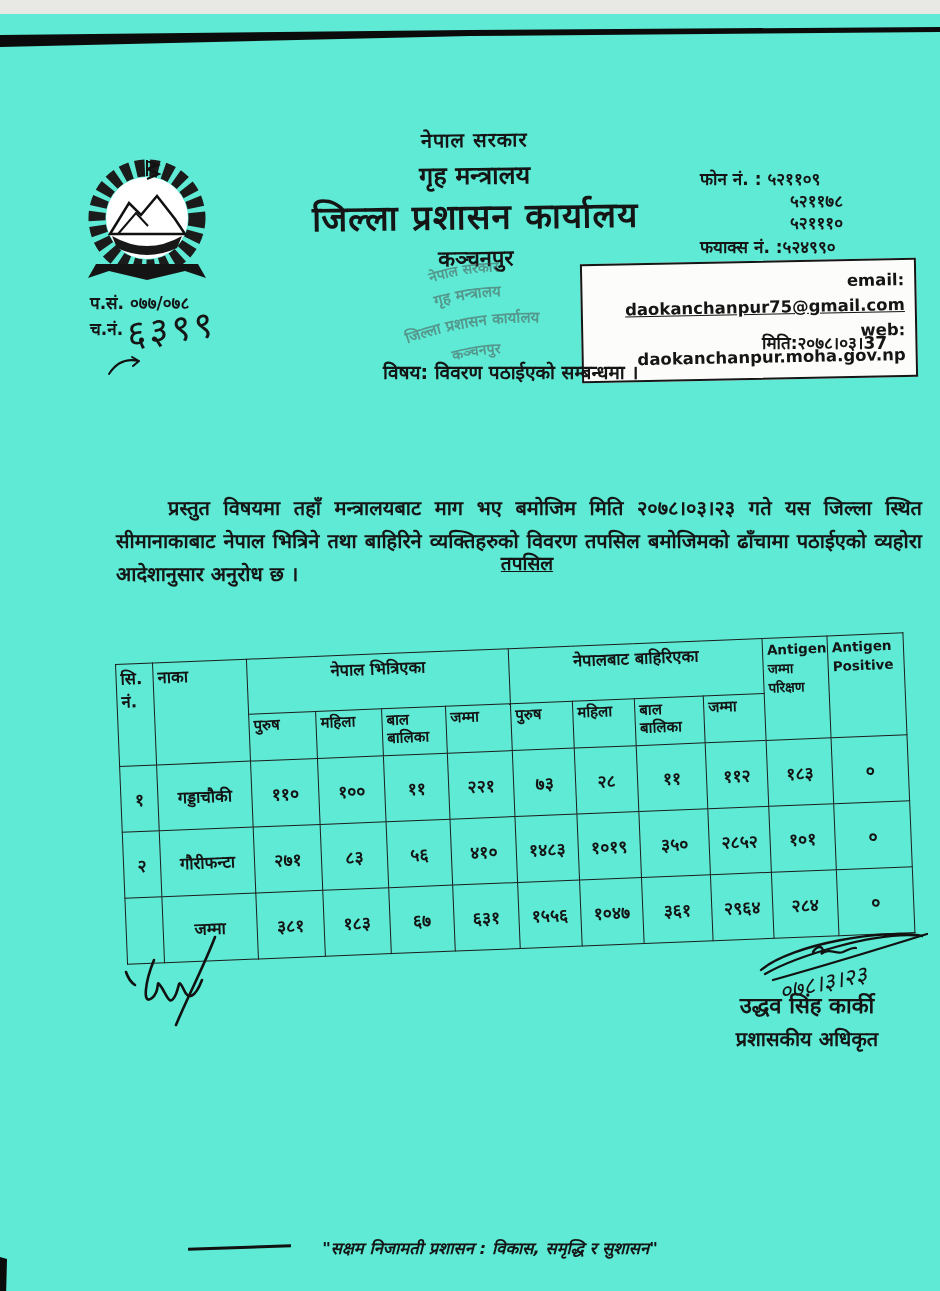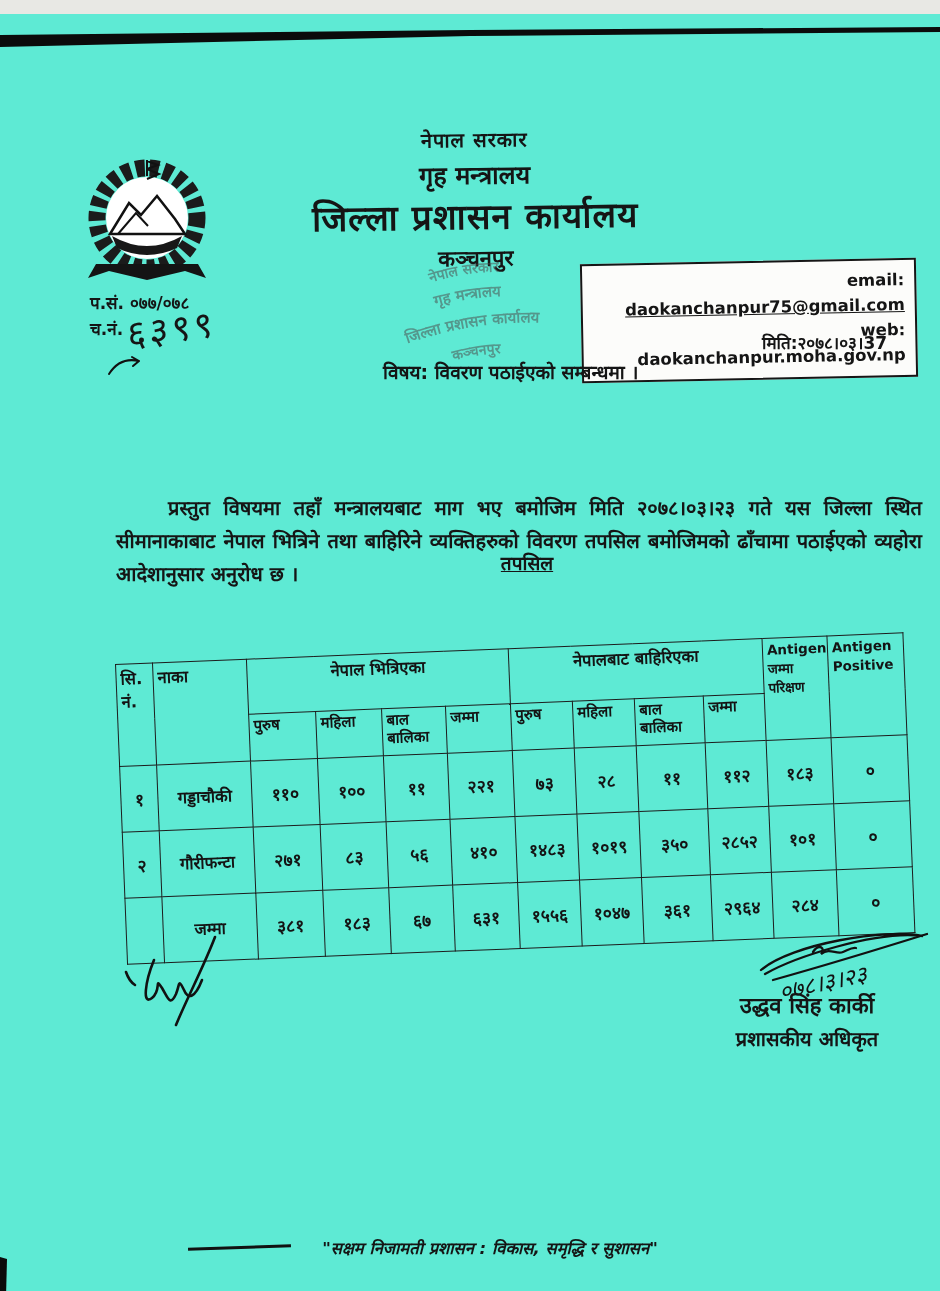--- a/index.html
+++ b/index.html
@@ -105,20 +105,26 @@
       <path id="arc4" d="M 72,126 Q 140,102 208,126"></path>
     </defs>
     <g fill="#4c4c4c" transform="rotate(-9 140 70)" font-family="DejaVu Sans, sans-serif" font-weight="bold">
       <text font-size="14" text-anchor="middle"><textPath href="#arc1" startOffset="50%">नेपाल सरकार</textPath></text>
       <text font-size="15" text-anchor="middle"><textPath href="#arc2" startOffset="50%">गृह मन्त्रालय</textPath></text>
       <text font-size="15" text-anchor="middle"><textPath href="#arc3" startOffset="50%">जिल्ला प्रशासन कार्यालय</textPath></text>
       <text font-size="14" text-anchor="middle"><textPath href="#arc4" startOffset="50%">कञ्चनपुर</textPath></text>
     </g>
   </svg>
 
+  <div class="abs phones">
+    <div class="phone-row"><span>फोन नं. :</span> <span>५२११०९</span></div>
+    <div class="phone-row phone-indent">५२११७८</div>
+    <div class="phone-row phone-indent">५२१११०</div>
+    <div class="fax-row">फयाक्स नं. :५२४९९०</div>
+  </div>
 
   <div class="abs contact-box">
     <div><span>email:</span> <span class="u">daokanchanpur75@gmail.com</span></div>
     <div><span>web:</span> <span>daokanchanpur.moha.gov.np</span></div>
   </div>
 
   <div class="abs letter-date">मिति:२०७८।०३।37</div>
 
   <div class="abs refs">
     <div>प.सं. ०७७/०७८</div>

